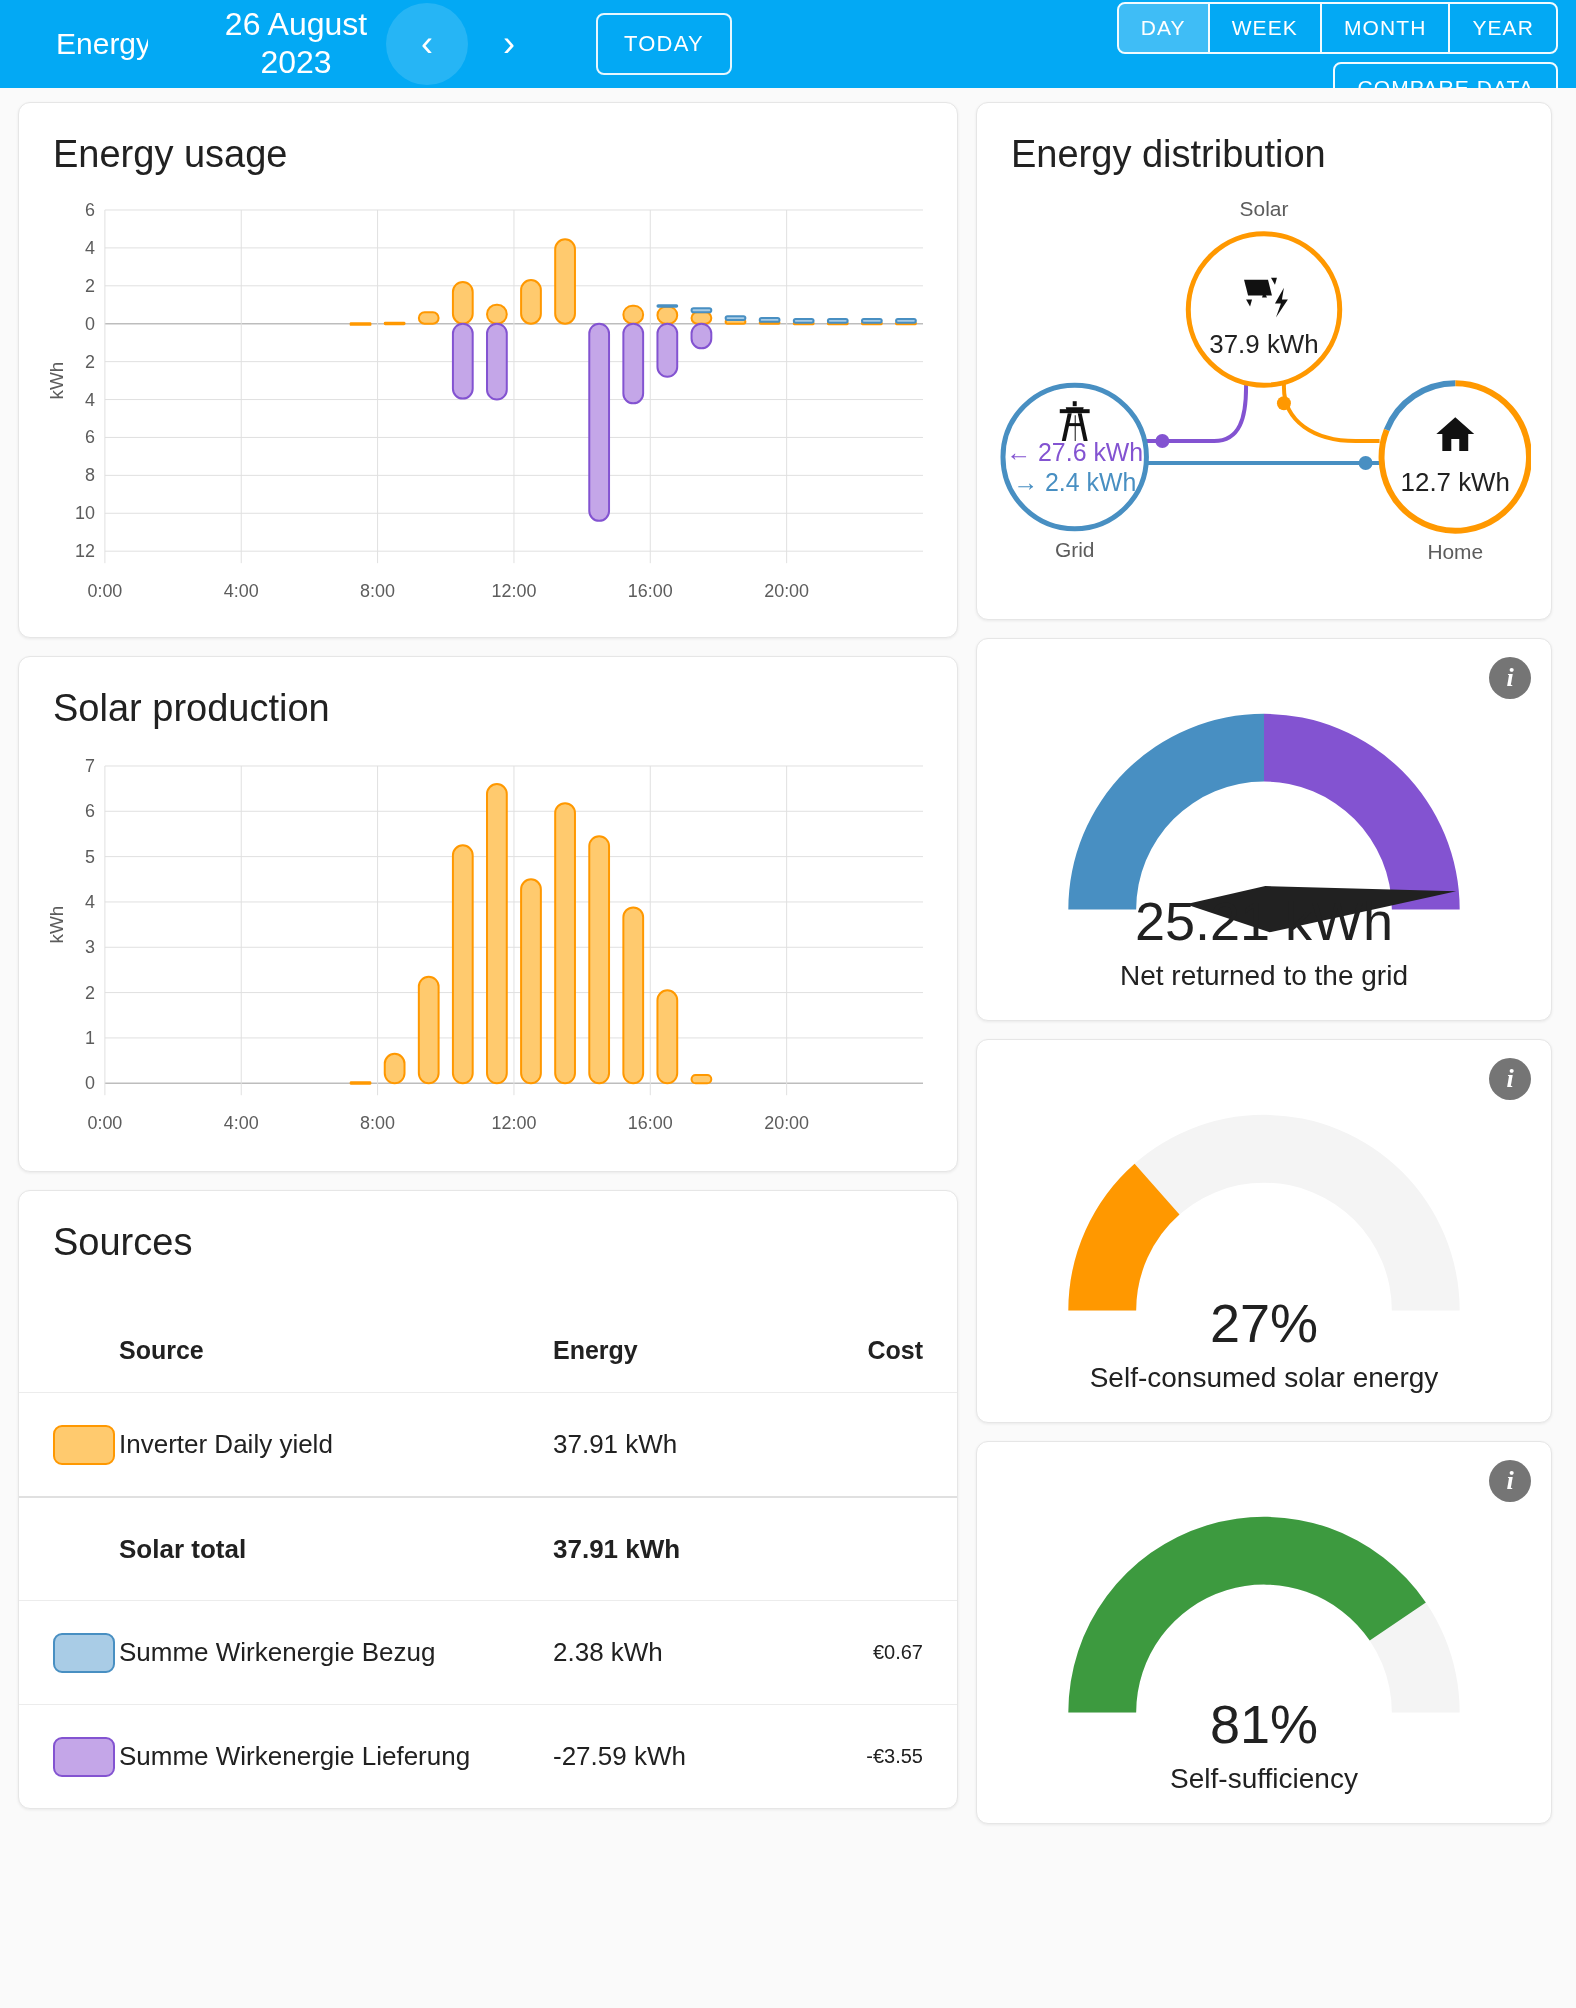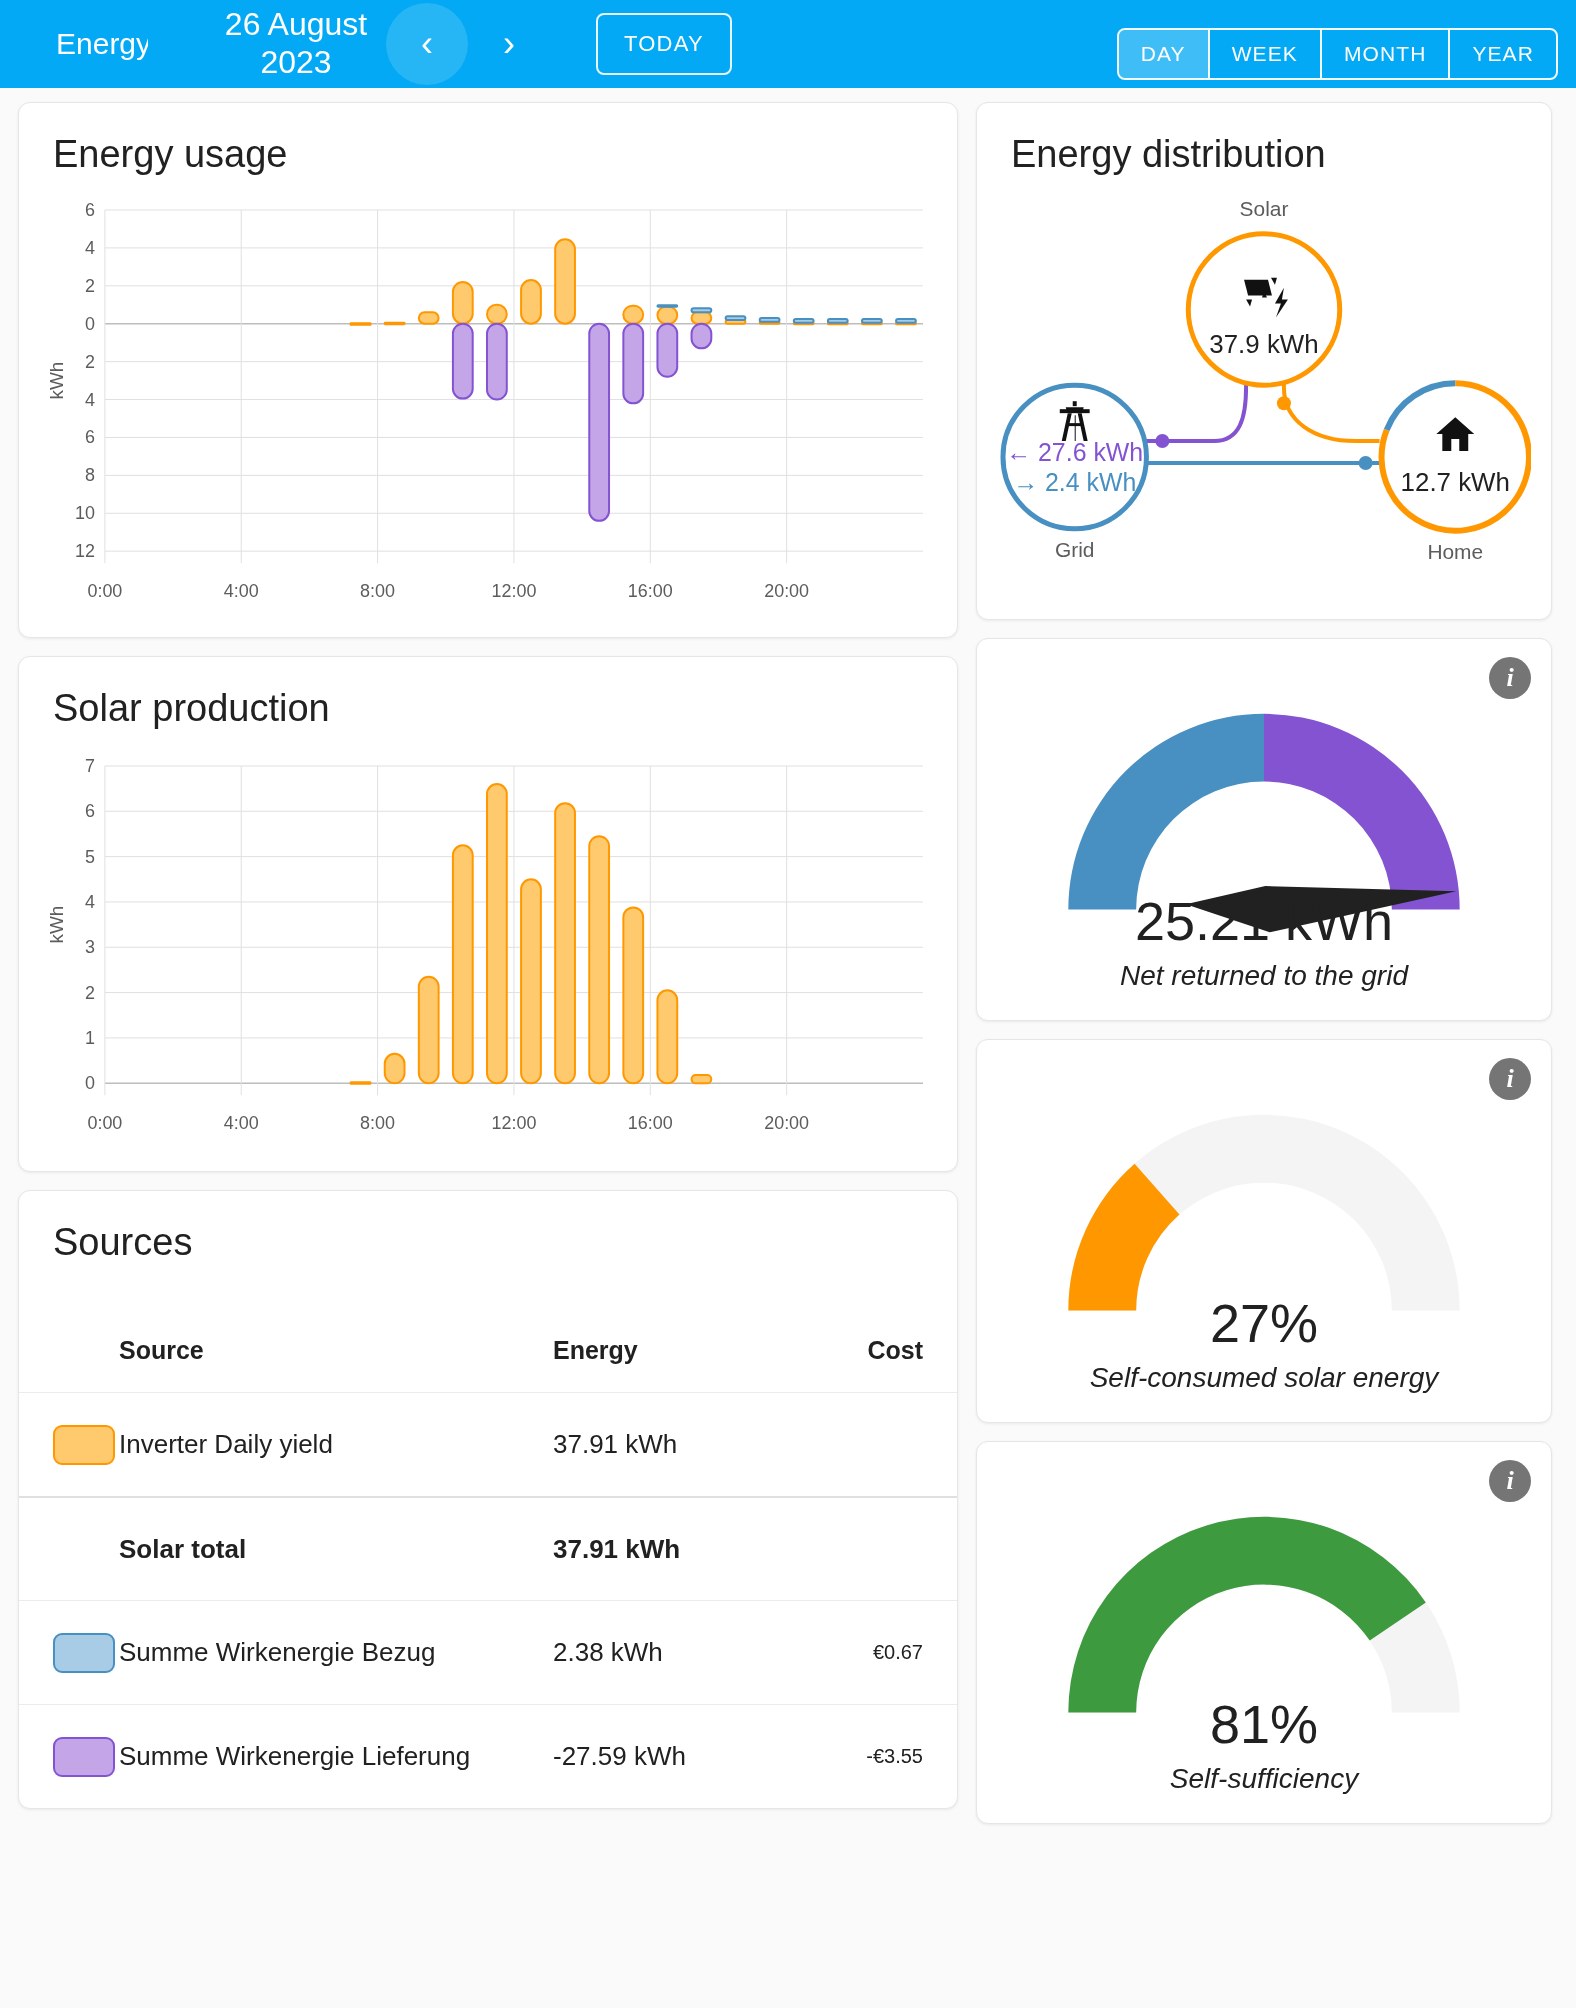--- a/index.html
+++ b/index.html
@@ -71,21 +71,20 @@
     display: flex;
     flex-direction: column;
     align-items: flex-end;
   }
   .period-group {
     display: flex;
     border: 2px solid rgba(255,255,255,0.95);
     border-radius: 8px;
     overflow: hidden;
     height: 52px;
-    margin-top: 26px;
   }
   .period-btn {
     background: transparent;
     border: none;
     border-right: 2px solid rgba(255,255,255,0.95);
     color: #fff;
     font-size: 21px;
     letter-spacing: 1.1px;
     font-weight: 500;
     padding: 0 22px;
@@ -174,21 +173,20 @@
     font-weight: 400;
     margin-top: -62px;
     position: relative;
     z-index: 3;
   }
   .gauge-caption {
     text-align: center;
     font-size: 28px;
     color: #212121;
     margin-top: 8px;
-    font-style: italic;
   }
 
   
   .table-wrap { margin-top: 44px; }
   .src-row {
     display: flex;
     align-items: center;
     border-top: 1px solid #ececec;
     height: 104px;
     padding: 0 34px 0 0;

